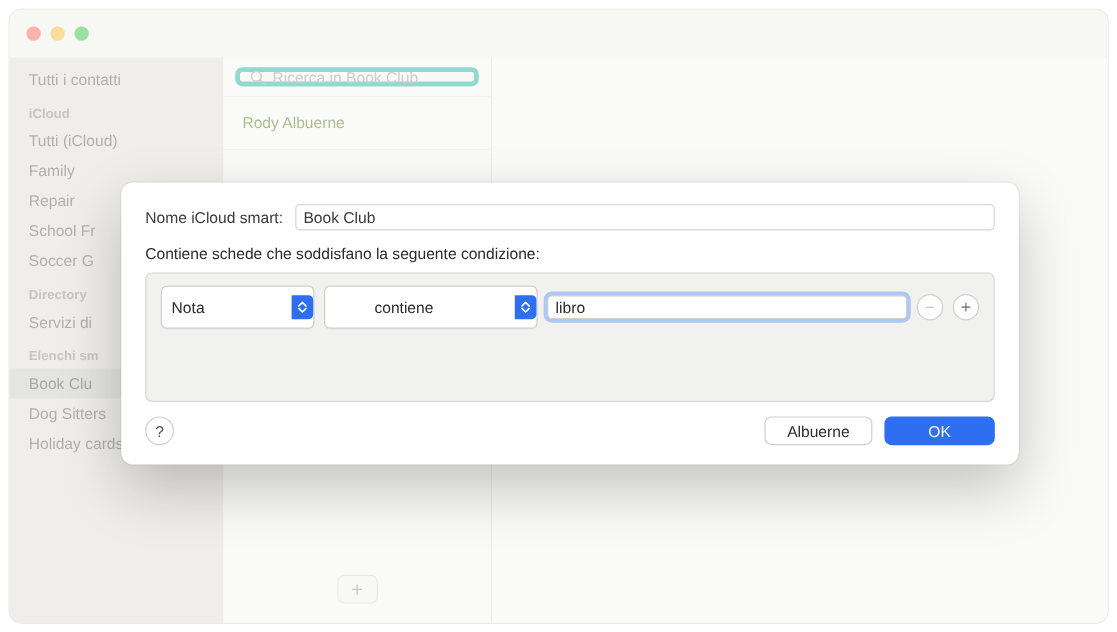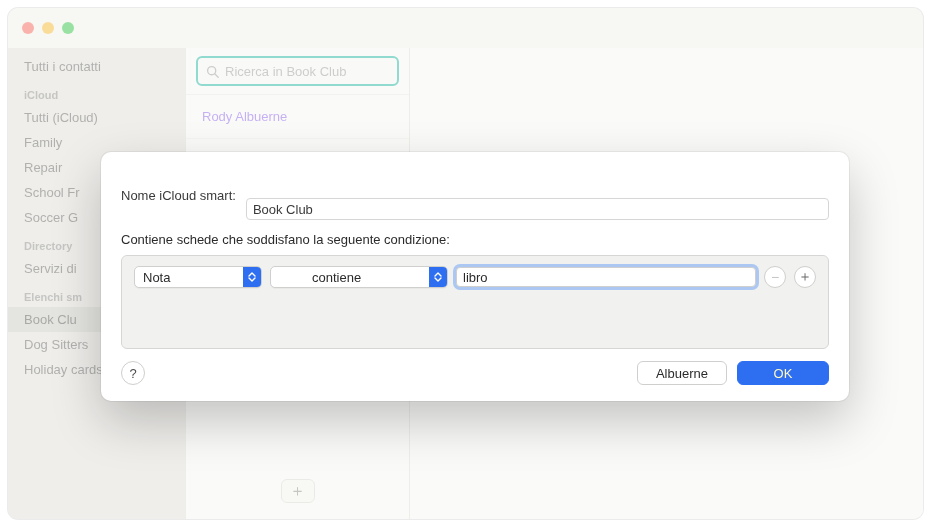--- a/index.html
+++ b/index.html
@@ -67,33 +67,33 @@
   flex-direction: column;
 }
 .search-wrap {
   padding: 8px 10px;
   border-bottom: 1px solid #eee;
 }
 .search-field {
   display: flex;
   align-items: center;
   background: #fdfdfd;
-  border: 2px solid #14b8a6;
+  border: 4px solid #14b8a6;
   border-radius: 6px;
-  height: 30px;
+  height: 16px;
   padding: 0 8px;
   gap: 6px;
   color: #9b9b9b;
   font-size: 13px;
 }
 .search-field svg { flex: none; }
 .contact-row {
   padding: 14px 16px;
   font-size: 13px;
-  color: #8b5cf6;
+  color: #4d7c0f;
   border-bottom: 1px solid #f2f2f0;
 }
 .add-btn-wrap {
   margin-top: auto;
   display: flex;
   justify-content: center;
   padding: 12px 0 16px;
 }
 .plus-chip {
   width: 34px; height: 24px;
@@ -133,36 +133,35 @@
 }
 .sheet-row label { color: #3a3a3a; }
 .name-input {
   flex: 1;
   height: 22px;
   border: 1px solid #d6d6d4;
   border-radius: 4px;
   padding: 2px 6px;
   font-size: 13px;
   color: #3a3a3a;
-  margin-top: 28px;
 }
 .rules-label { margin-bottom: 8px; }
 .rules-box {
   border: 1px solid #d6d6d4;
   border-radius: 6px;
   background: #f1f1ef;
   padding: 10px 12px 60px;
   display: flex;
   align-items: center;
   gap: 8px;
 }
 .popup {
   display: inline-flex;
   align-items: center;
-  height: 22px;
+  height: 36px;
   background: #ffffff;
   border: 1px solid #cfcfcd;
   border-radius: 5px;
   font-size: 13px;
   color: #2b2b2b;
   padding: 0 0 0 8px;
   box-shadow: 0 1px 0 rgba(0,0,0,0.03);
 }
 .popup .chevrons {
   width: 18px; height: 20px;

